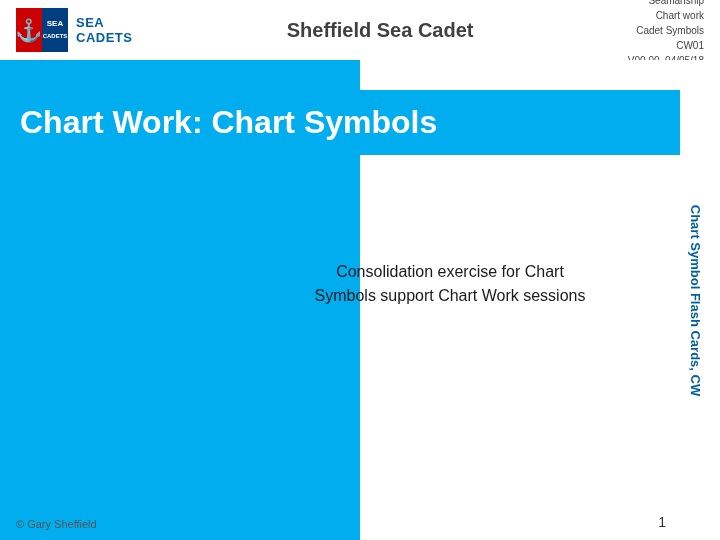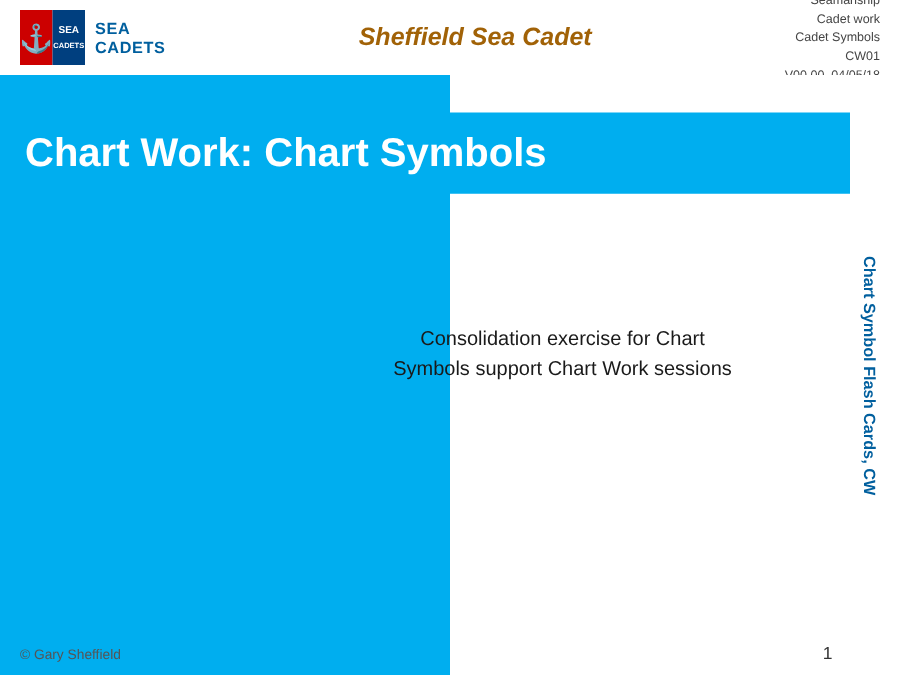--- a/index.html
+++ b/index.html
@@ -33,24 +33,23 @@
     .logo-text {
       font-size: 13px;
       font-weight: bold;
       color: #005f9e;
       letter-spacing: 0.5px;
     }
 
     .header-title {
       font-size: 20px;
       font-weight: bold;
-      color: #a16207;
+      color: #404040;
       text-align: center;
       flex: 1;
-      font-style: italic;
     }
 
     .top-right-info {
       text-align: right;
       font-size: 10px;
       color: #444;
       line-height: 1.5;
     }
 
     
@@ -180,21 +179,21 @@
       <text x="39" y="18" font-size="8" fill="white" text-anchor="middle" font-weight="bold">SEA</text>
       <text x="39" y="30" font-size="6" fill="white" text-anchor="middle" font-weight="bold">CADETS</text>
     </svg>
     <span class="logo-text">SEA<br>CADETS</span>
   </div>
 
   <div class="header-title">Sheffield Sea Cadet</div>
 
   <div class="top-right-info">
     <span>Seamanship</span><br>
-    <span>Cadet work</span><br>
+    <span>Chart work</span><br>
     <span>Cadet Symbols</span><br>
     <span>CW01</span><br>
     <span>V00.00, 04/05/18</span>
   </div>
 </div>
 
 <div class="main">
 
   <div class="cyan-bg-dark"></div>
 

